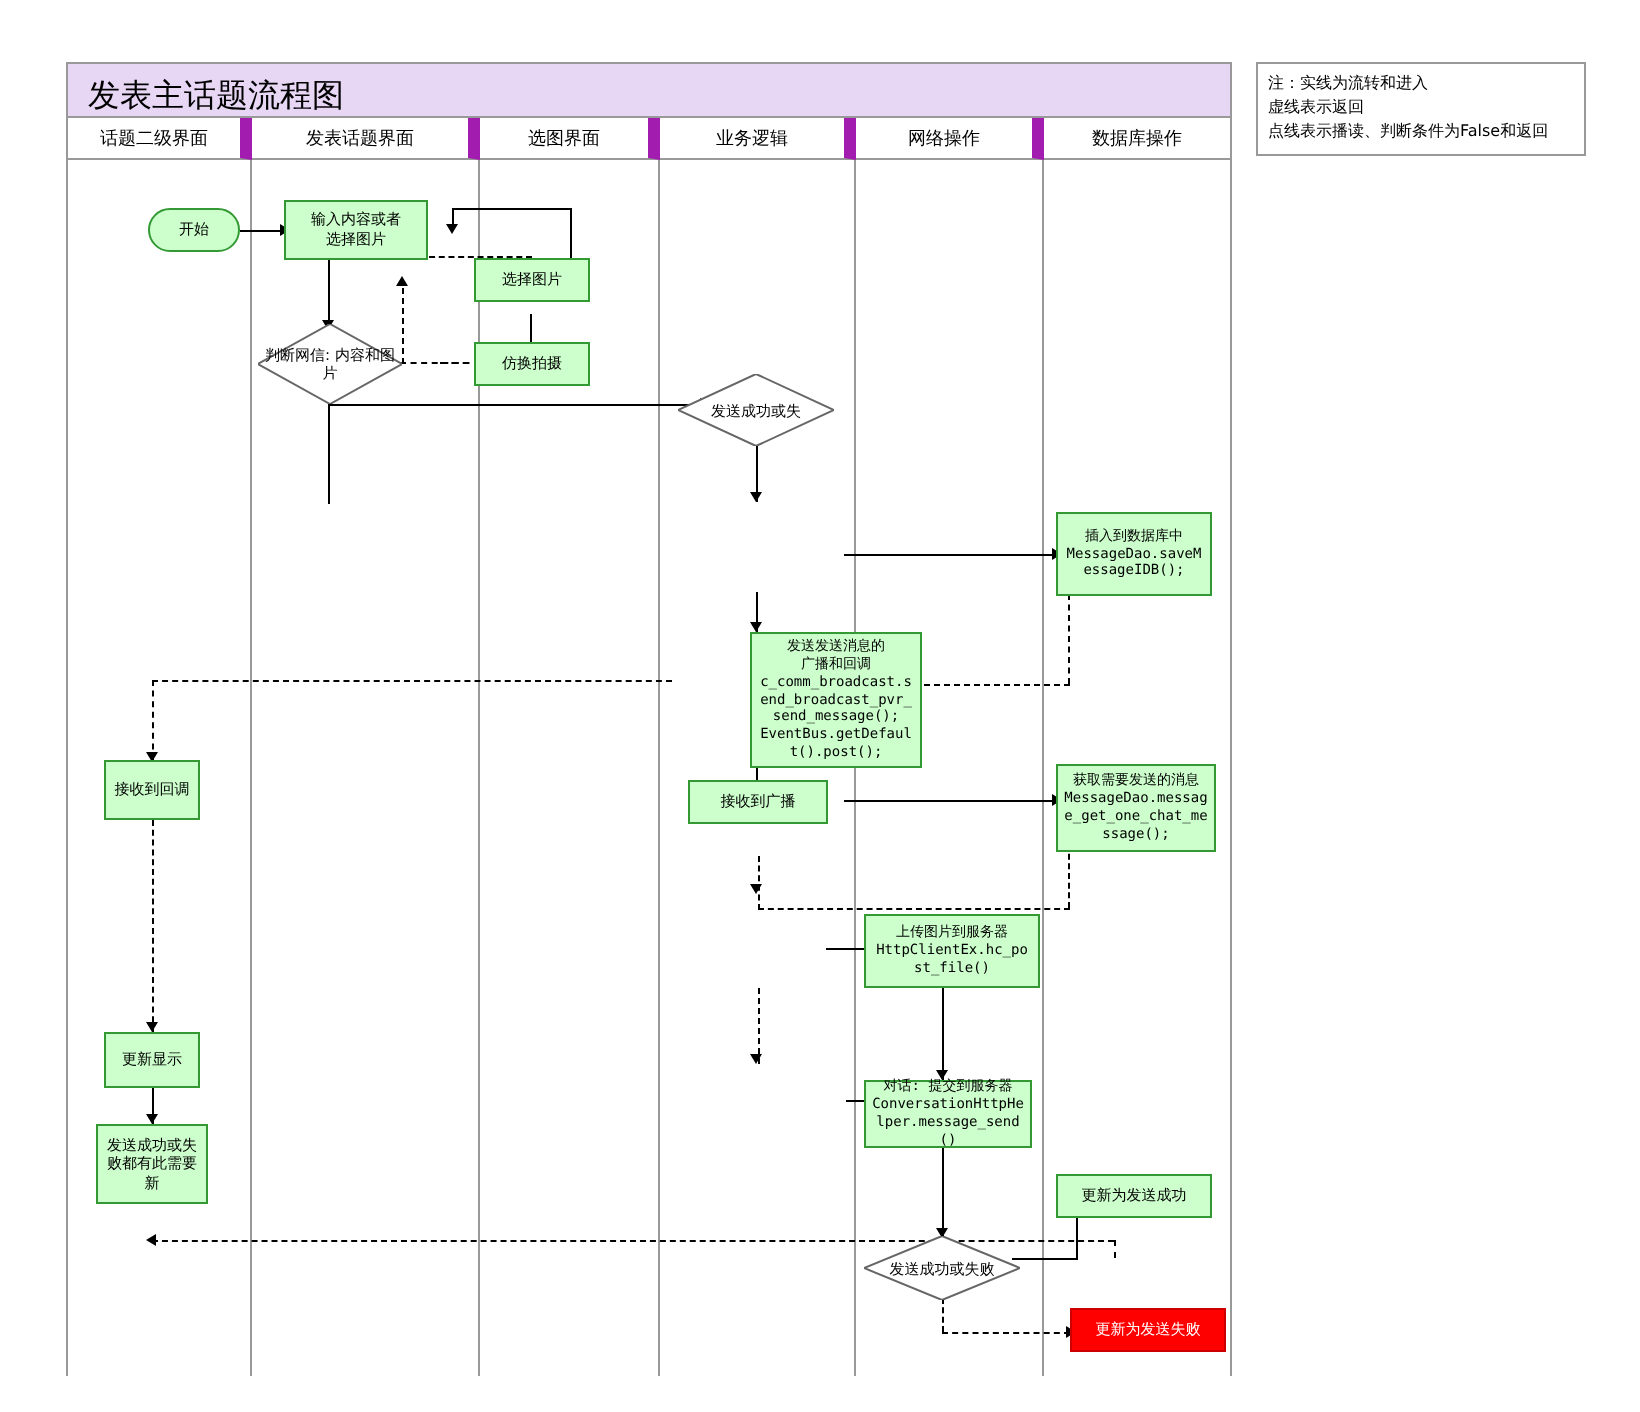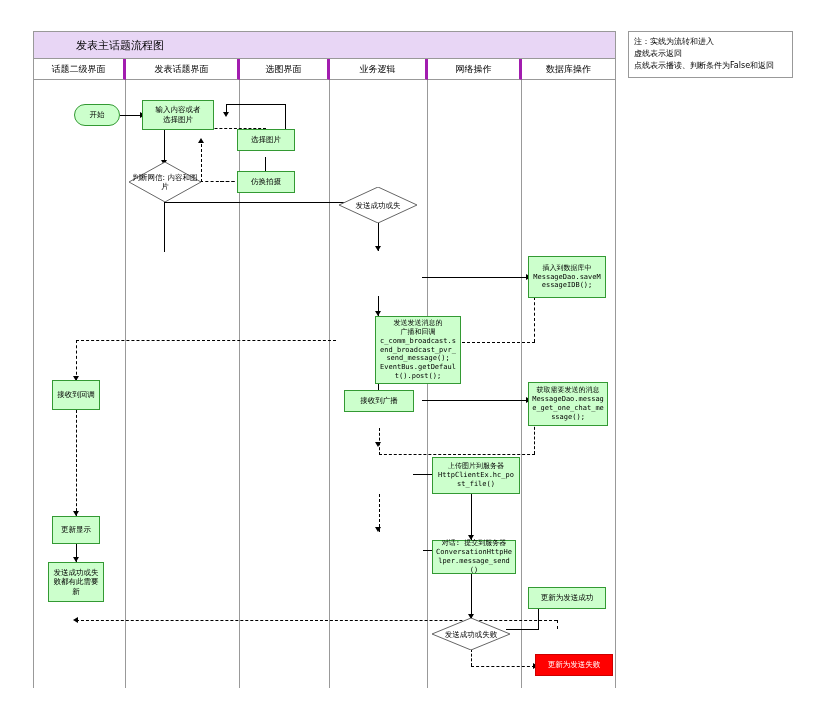--- a/index.html
+++ b/index.html
@@ -23,27 +23,26 @@
     border: 1px solid #999999;
     background: #ffffff;
   }
   #title-bar {
     left: 0; top: 0; width: 581px; height: 27px;
     background: #e8d6f5;
     border-bottom: 1px solid #999999;
   }
   #title-text {
     position: absolute; left: 10px; top: 6px;
-    font-size: 11px; color: #000000;
-    font-family: "DejaVu Sans", sans-serif;
-    margin-left: 32px;
+    font-size: 16px; color: #000000;
+    font-family: "DejaVu Sans", sans-serif;
   }
   .lane-header {
     top: 27px; height: 21px;
-    border-right: 3px solid #a21caf;
+    border-right: 6px solid #a21caf;
     border-bottom: 1px solid #999999;
     font-size: 9px;
     color: #000000;
     display: flex; align-items: center; justify-content: center;
     font-family: "DejaVu Sans", sans-serif;
   }
   .lane-body {
     top: 48px; height: 608px;
     border-right: 1px solid #999999;
     background: #ffffff;

